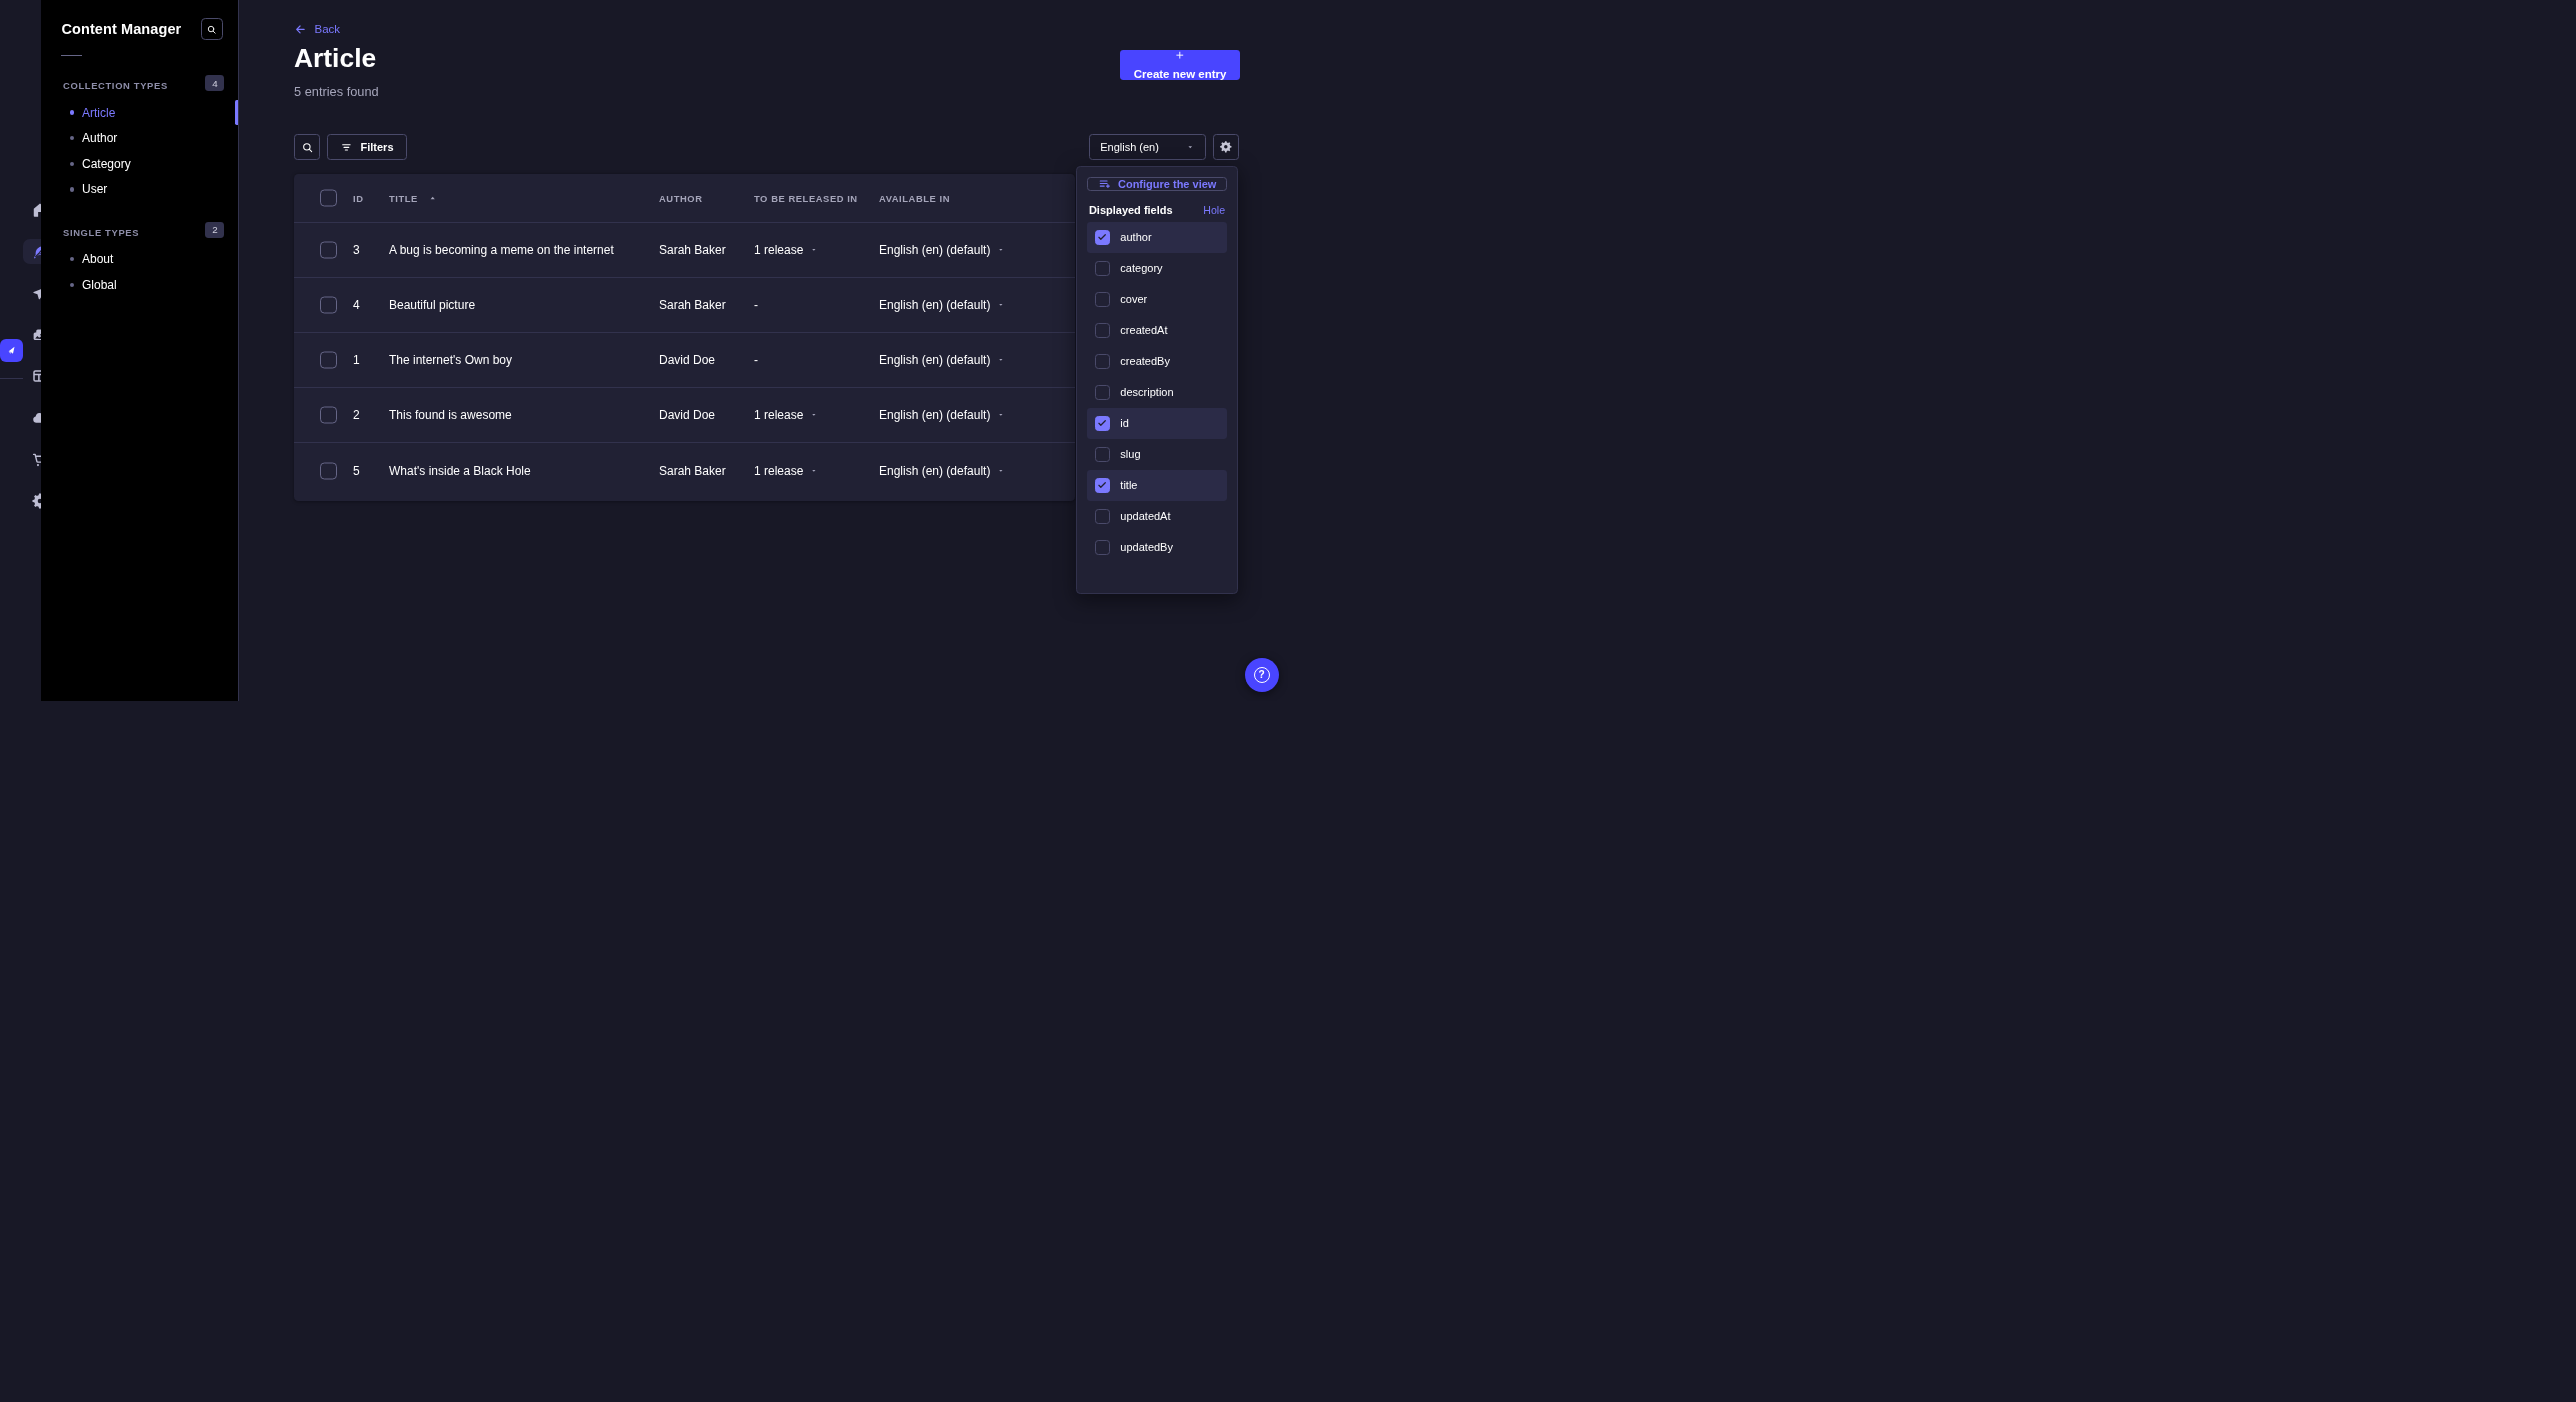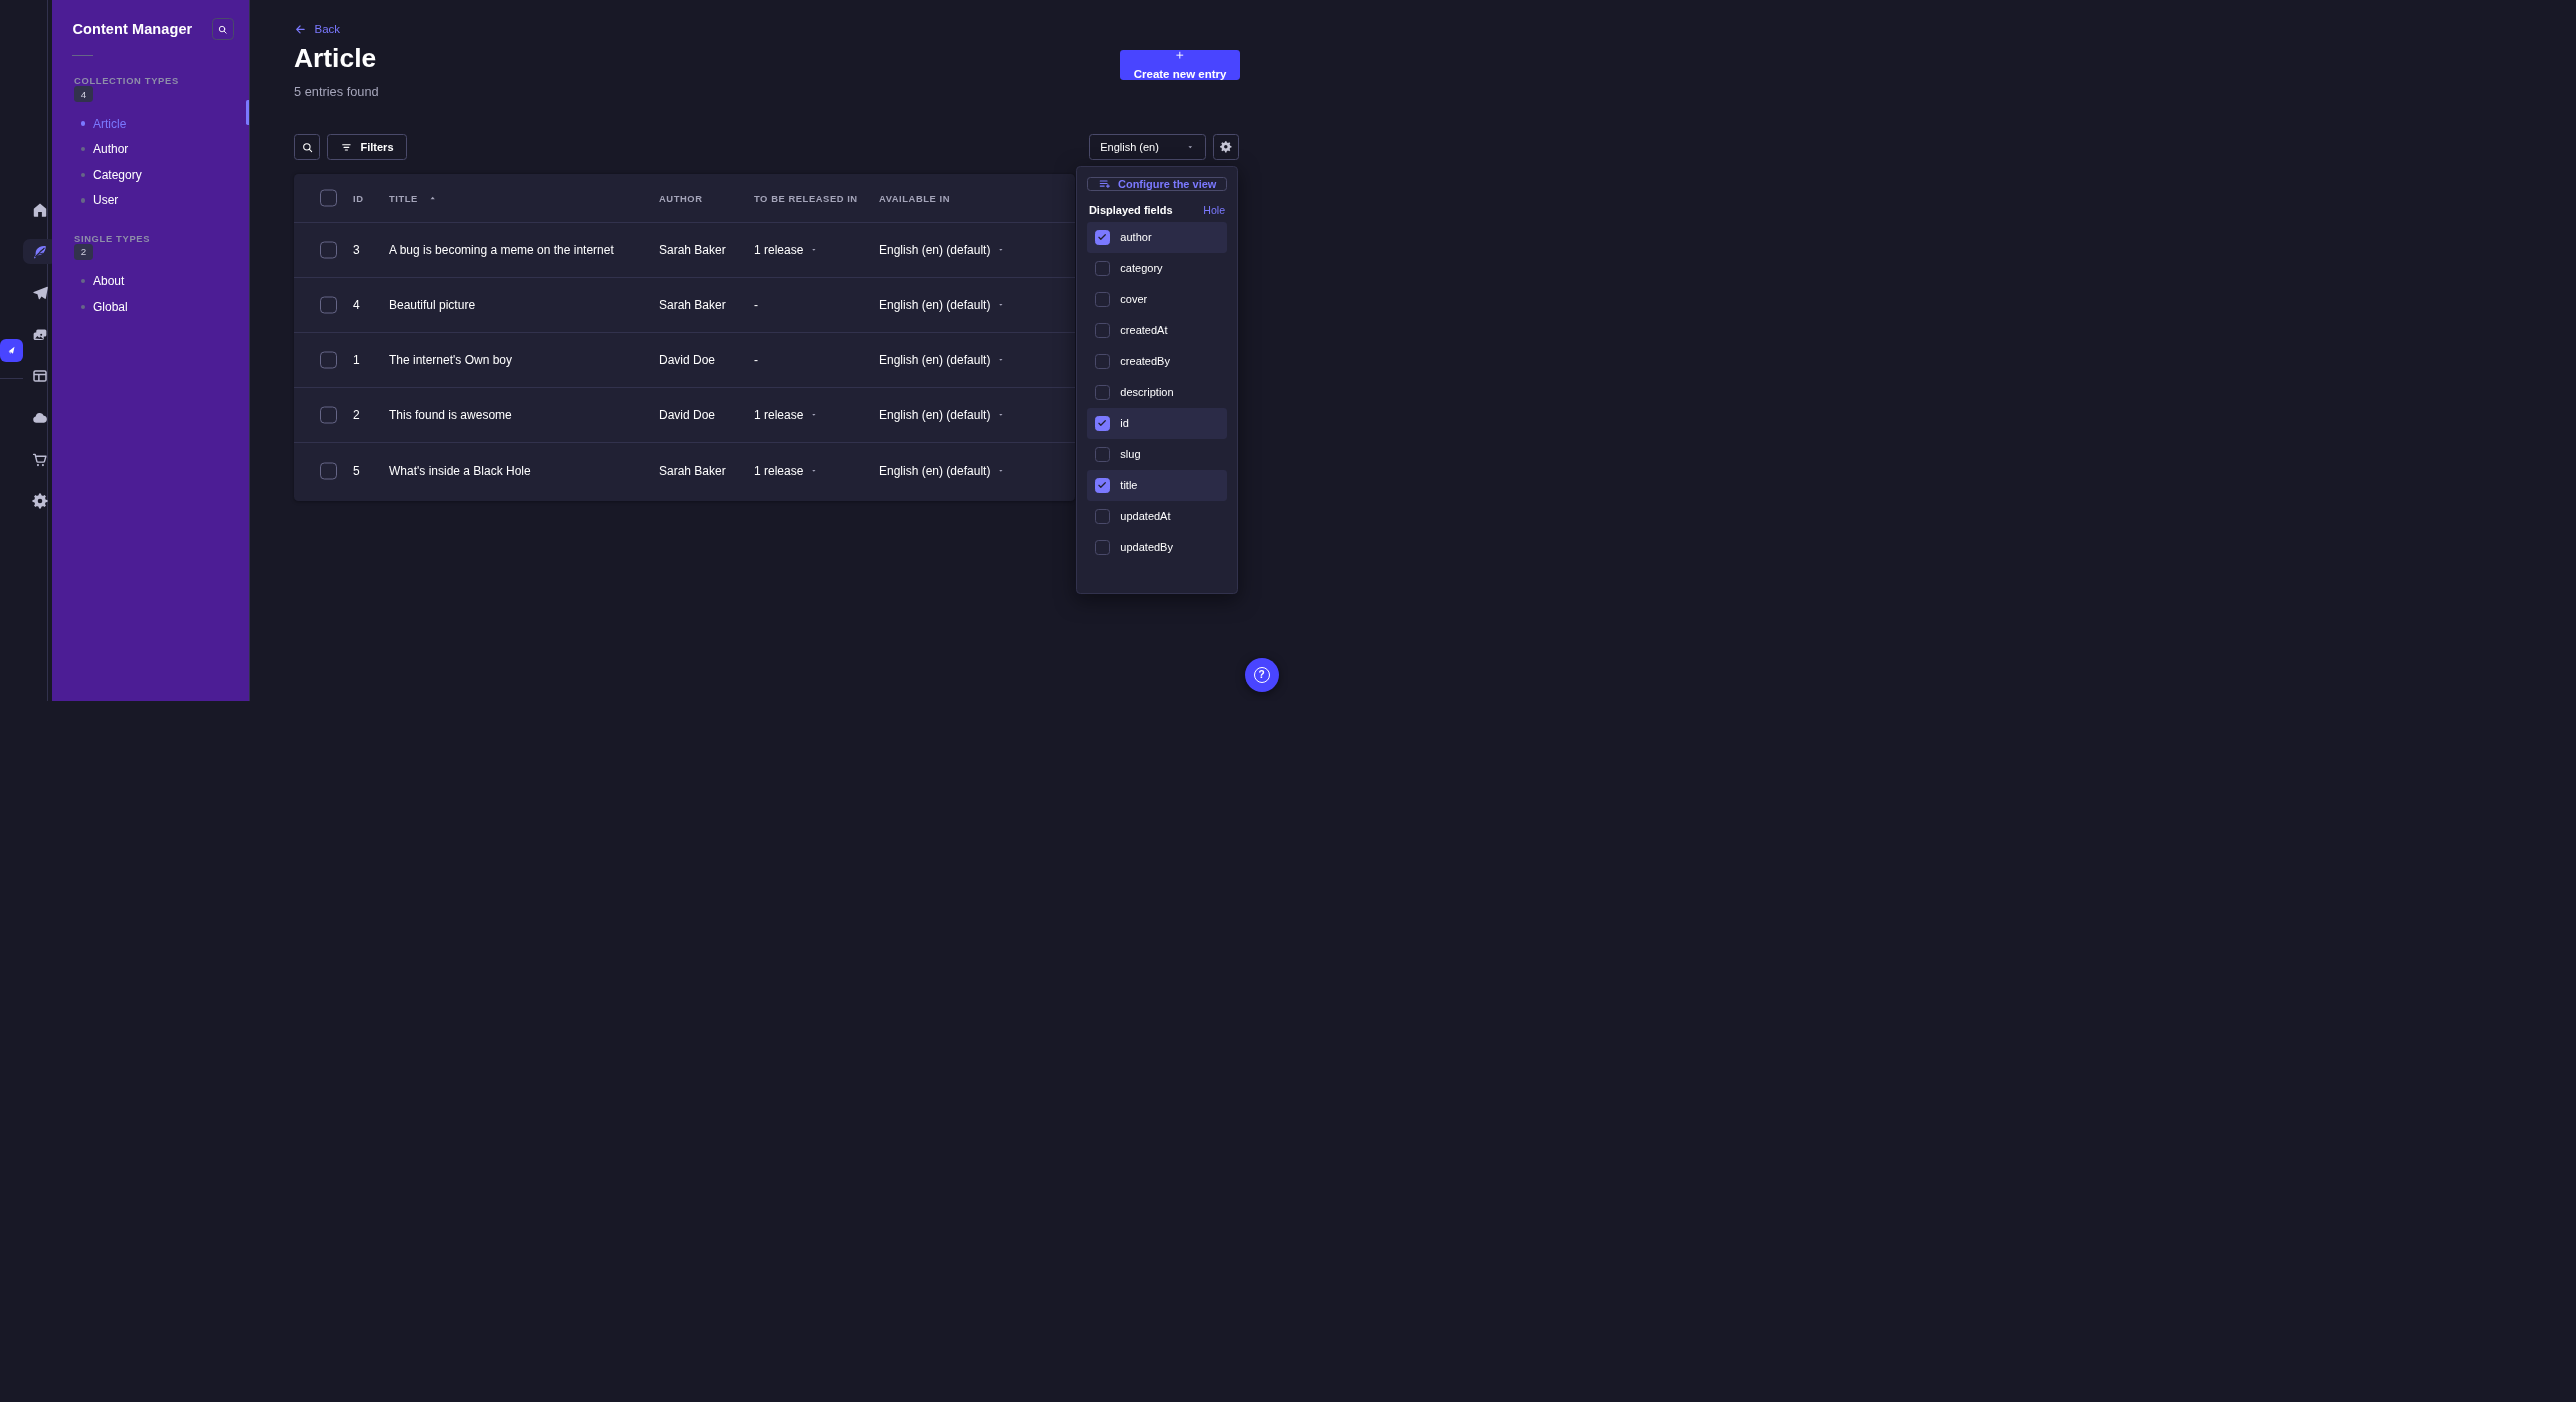--- a/index.html
+++ b/index.html
@@ -17,29 +17,29 @@
   .rail-icons { display:flex; flex-direction:column; align-items:center; gap:16px; padding-top:10.2px; }
   .rail-btn { width:34px; height:25.6px; display:flex; align-items:center; justify-content:center;
               color:#bdbdd3; border-radius:6.8px; }
   .rail-btn svg { width:18px; height:18px; }
   .rail-btn.active { background:#232338; color:#7b79ff; }
   .rail-bottom { margin-top:auto; width:100%; border-top:0.9px solid #32324d; display:flex; justify-content:center; padding:9.4px 0 11px; }
   .avatar { width:27px; height:27px; border-radius:50%; background:#8e8bff; color:#181826;
             font-size:10.6px; font-weight:bold; display:flex; align-items:center; justify-content:center; }
 
   
-  .subnav { position:absolute; left:52px; top:0; bottom:0; width:198px; background:#4c1d95; border-right:0.9px solid #32324d; }
+  .subnav { position:absolute; left:41px; top:0; bottom:0; width:198px; background:#000000; border-right:0.9px solid #32324d; }
   .subnav-header { display:flex; align-items:center; justify-content:space-between; padding:18px 15.3px 0 20.4px; }
   .subnav-title { font-size:14.5px; font-weight:bold; letter-spacing:0.1px; }
   .search-sm { width:22px; height:22px; border:0.9px solid #4a4a6a; border-radius:4.3px; color:#fff;
                display:flex; align-items:center; justify-content:center; }
   .search-sm svg { width:11px; height:11px; }
   .subnav-divider { width:20.4px; border-top:0.9px solid #666687; margin:14.5px 0 0 20.4px; }
   .section { margin-top:19.6px; }
-  .section-head { display:flex; align-items:flex-start; justify-content:space-between; padding:0 13.6px 0 22px;flex-direction:column; }
+  .section-head { display:flex; align-items:flex-end; justify-content:space-between; padding:0 13.6px 0 22px; }
   .section-label { font-size:9.4px; font-weight:bold; letter-spacing:.07em; color:#8e8ea9; }
   .badge { background:#32324d; color:#d0d0df; font-size:9.8px; border-radius:3.4px; padding:2.6px 6px; min-width:19px; text-align:center; }
   .nav-items { list-style:none; margin-top:8.5px; }
   .nav-item { height:25.6px; display:flex; align-items:center; gap:7.7px; padding-left:29px; font-size:12px; color:#fff; cursor:pointer; }
   .bullet { width:4.3px; height:4.3px; border-radius:50%; background:#666687; flex:0 0 auto; }
   .nav-item.active { color:#7b79ff; }
   .nav-item.active .bullet { background:#7b79ff; }
   .active-indicator { position:absolute; right:0; top:100px; width:2.6px; height:25px; background:#7b79ff; border-radius:1.7px 0 0 1.7px; }
 
   

